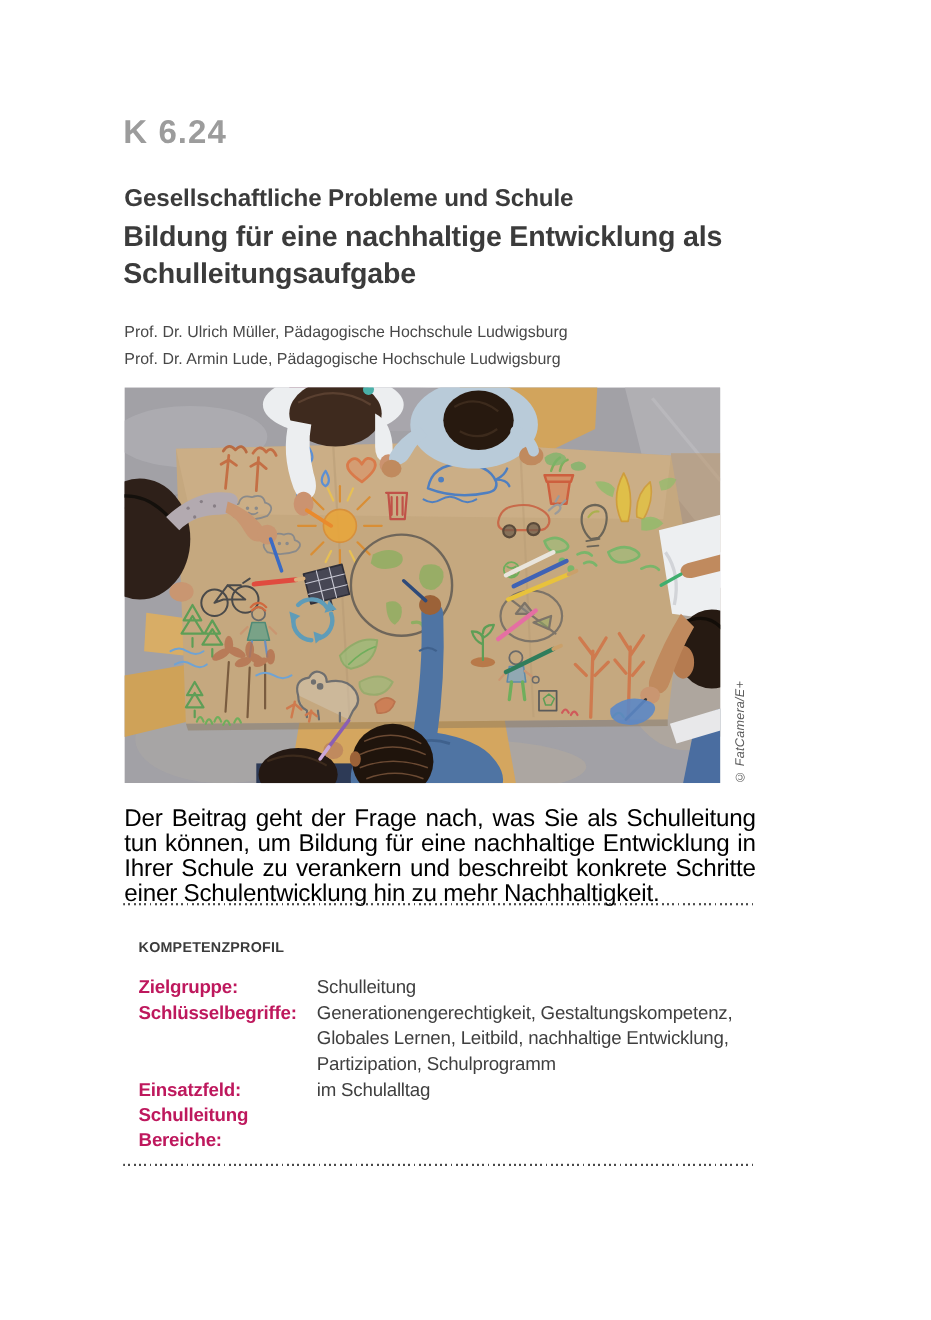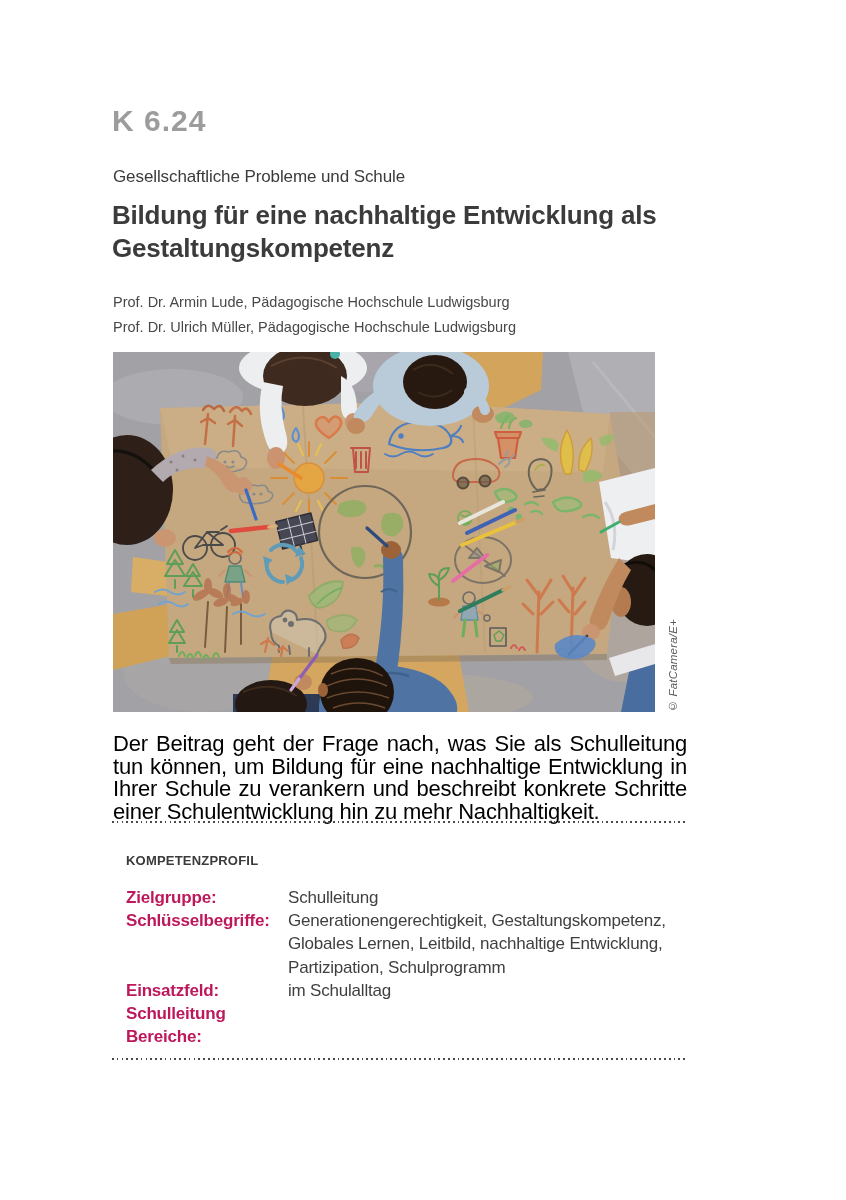--- a/index.html
+++ b/index.html
@@ -6,21 +6,21 @@
   .page{
     position:relative; width:846px; height:1200px; background:#fff;
     font-family:"Liberation Sans", sans-serif; color:#3d3d3d; overflow:hidden;padding-left:40px;
   }
   .kicker{
     position:absolute; left:112px; top:104px;
     font-size:30px; font-weight:bold; color:#9c9c9c; letter-spacing:1px;
   }
   .category{
     position:absolute; left:113px; top:167px;
-    font-size:17px; font-weight:normal; color:#3b3b3b; letter-spacing:-0.1px;
+    font-size:22px; font-weight:bold; color:#3b3b3b; letter-spacing:-0.1px;
   }
   .title{
     position:absolute; left:112px; top:199px; width:580px; margin:0;
     font-size:26px; font-weight:bold; line-height:33px; color:#3b3b3b; letter-spacing:-0.2px;
   }
   .authors{position:absolute; left:113px; top:290px; width:560px;}
   .author-line{font-size:14.5px; line-height:25px; color:#484848;}
   .figure{
     position:absolute; left:113px; top:352px; width:542px; height:360px; overflow:hidden;
   }
@@ -57,25 +57,25 @@
 </style>
 </head>
 <body>
 
 <div class="page">
 
   <div class="kicker">K 6.24</div>
 
   <div class="category">Gesellschaftliche Probleme und Schule</div>
 
-  <h1 class="title">Bildung für eine nachhaltige Entwicklung als Gestaltungskompetenz</h1>
+  <h1 class="title">Bildung für eine nachhaltige Entwicklung als Schulleitungsaufgabe</h1>
 
   <div class="authors">
+    <div class="author-line">Prof. Dr. Ulrich Müller, Pädagogische Hochschule Ludwigsburg</div>
     <div class="author-line">Prof. Dr. Armin Lude, Pädagogische Hochschule Ludwigsburg</div>
-    <div class="author-line">Prof. Dr. Ulrich Müller, Pädagogische Hochschule Ludwigsburg</div>
   </div>
 
   <div class="figure">
     <svg width="542" height="360" viewBox="0 0 542 360">
 
       <g>
         <rect x="0" y="0" width="542" height="360" fill="#a2a1a6"></rect>
         <ellipse cx="60" cy="45" rx="70" ry="28" fill="#b3b2b7" opacity="0.6"></ellipse>
         <ellipse cx="250" cy="20" rx="90" ry="20" fill="#adacb1" opacity="0.5"></ellipse>
         <polygon points="455,0 542,0 542,150 470,60" fill="#b6b5b9" opacity="0.7"></polygon>

